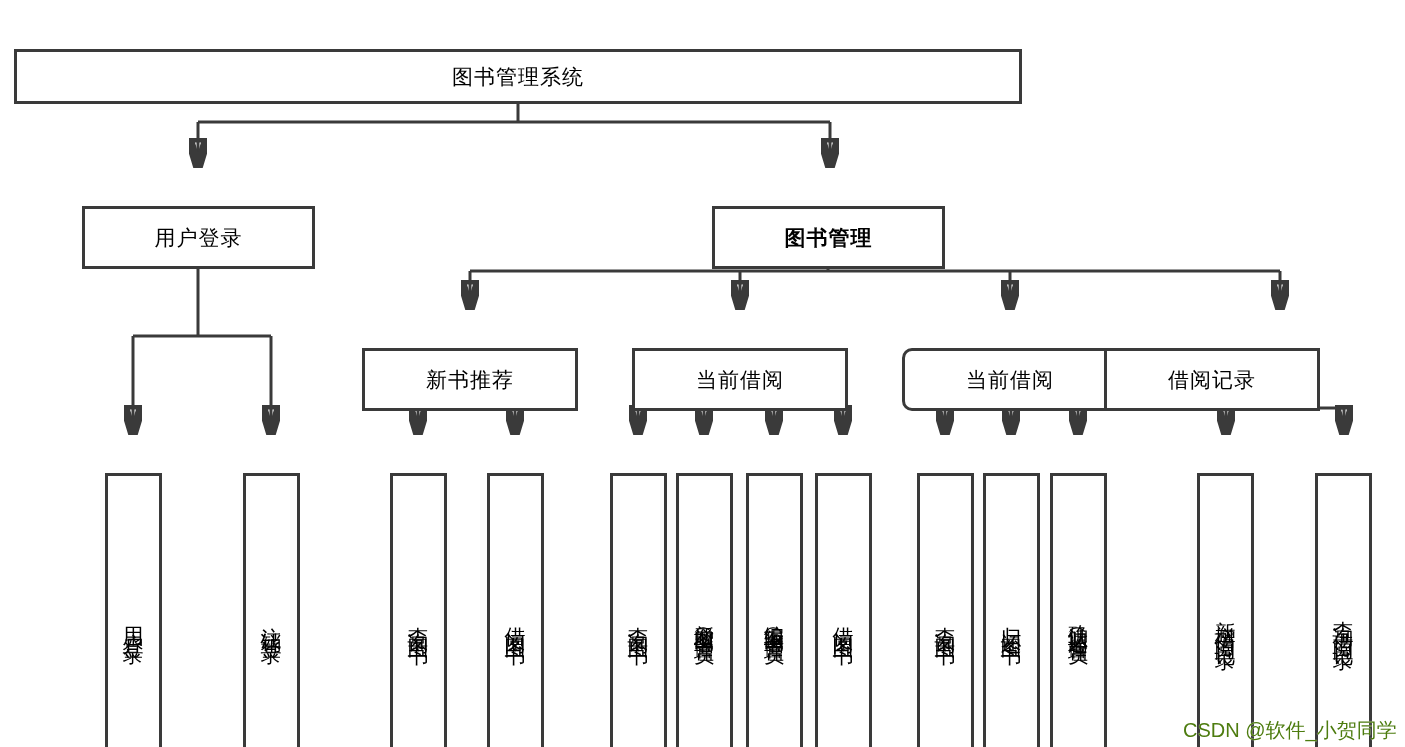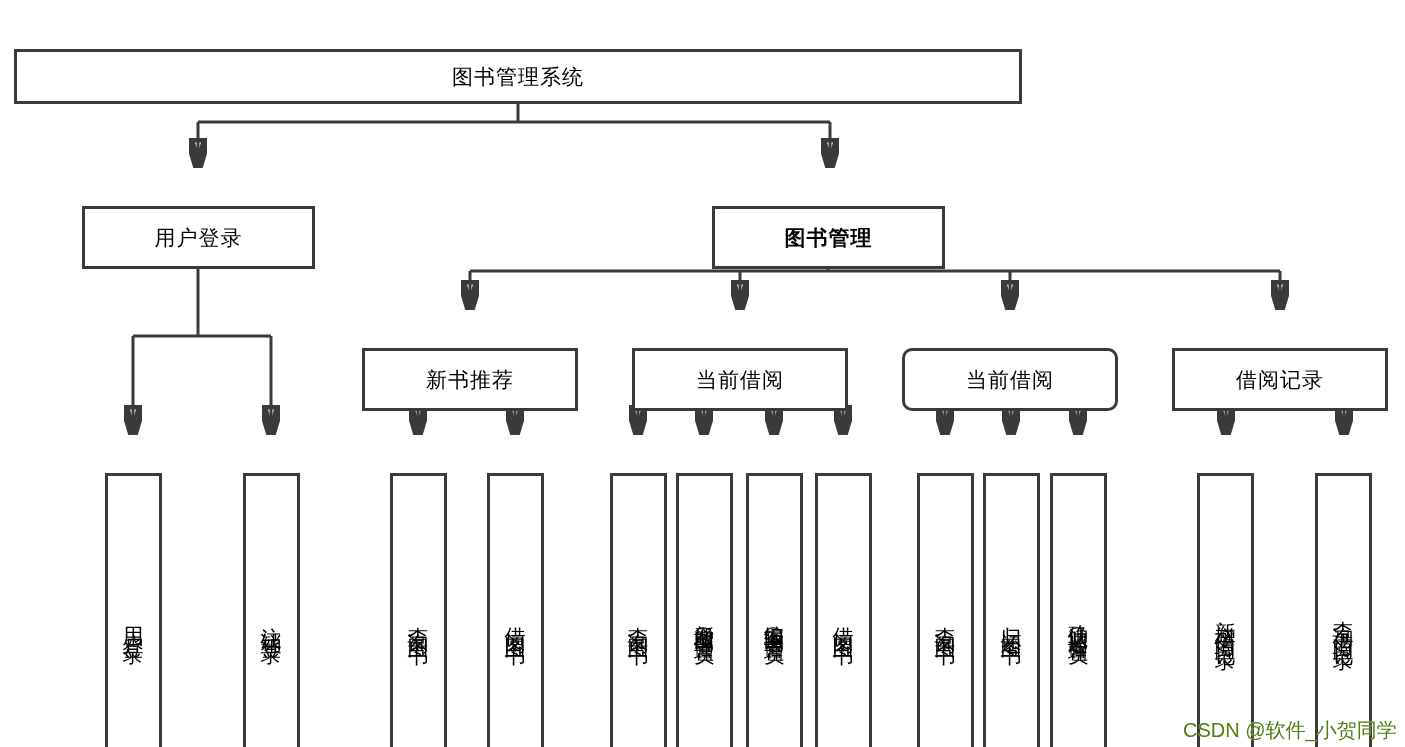--- a/index.html
+++ b/index.html
@@ -94,21 +94,21 @@
   </svg>
 
   <div class="node root">图书管理系统</div>
 
   <div class="node lv2" style="left:82px;">用户登录</div>
   <div class="node lv2" style="left:712px;font-weight:bold;">图书管理</div>
 
   <div class="node lv3" style="left:362px;">新书推荐</div>
   <div class="node lv3" style="left:632px;">当前借阅</div>
   <div class="node lv3" style="left:902px;border-radius:10px;">当前借阅</div>
-  <div class="node lv3" style="left:1172px;">借阅记录</div>
+  <div class="node lv3" style="left:1104px;">借阅记录</div>
 
   <div class="node leaf" style="left:105px;">用户登录</div>
   <div class="node leaf" style="left:243px;">注销登录</div>
 
   <div class="node leaf" style="left:390px;">查询图书</div>
   <div class="node leaf" style="left:487px;">借阅图书</div>
 
   <div class="node leaf" style="left:610px;">查询图书</div>
   <div class="node leaf long" style="left:676px;">新增图书（管理员）</div>
   <div class="node leaf long" style="left:746px;">编辑图书（管理员）</div>

